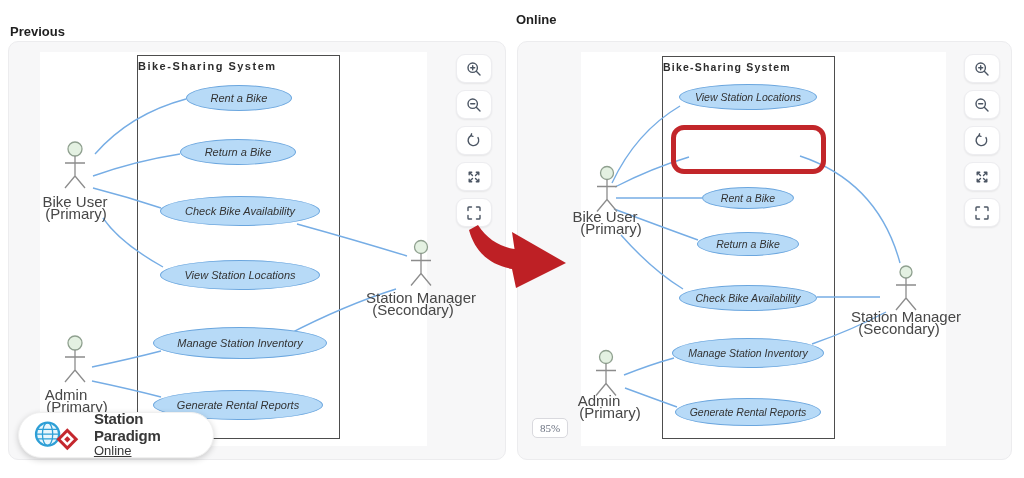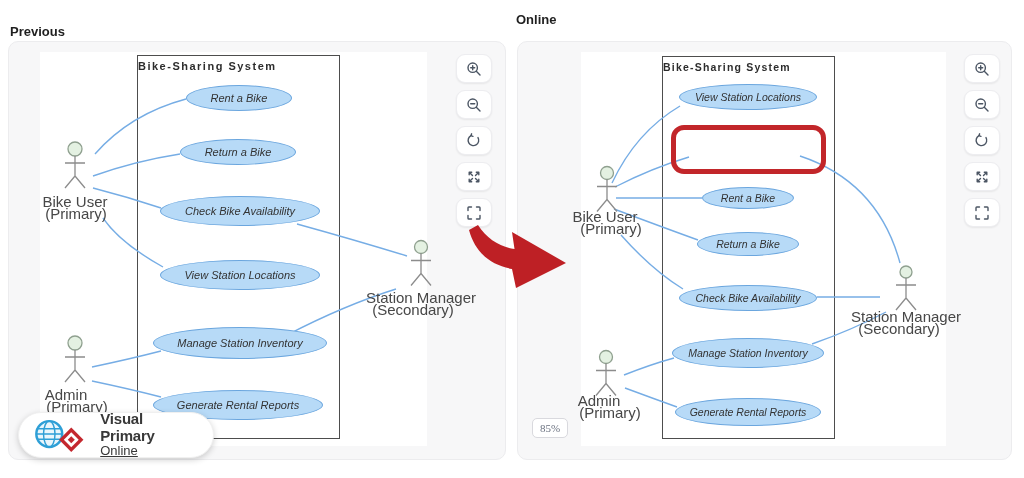--- a/index.html
+++ b/index.html
@@ -221,18 +221,18 @@
       <circle cx="17" cy="19" r="13.5" fill="#eaf6fc" stroke="#2e9fd6" stroke-width="2.6"></circle>
       <ellipse cx="17" cy="19" rx="6" ry="13.5" fill="none" stroke="#2e9fd6" stroke-width="1.5"></ellipse>
       <path d="M4.8 13.5 H29.2 M3.6 19 H30.4 M4.8 24.5 H29.2" stroke="#2e9fd6" stroke-width="1.5" fill="none"></path>
       <g transform="translate(40,25) rotate(45)">
         <rect x="-9" y="-9" width="18" height="18" fill="#c4272e"></rect>
         <rect x="-5.5" y="-5.5" width="11" height="11" fill="#ffffff"></rect>
         <rect x="-2.6" y="-2.6" width="5.2" height="5.2" fill="#c4272e"></rect>
       </g>
     </svg>
     <div class="logo-text">
-      <div class="logo-name">Visual Primary</div>
+      <div class="logo-name">Station Paradigm</div>
       <div class="logo-sub">Online</div>
     </div>
   </div>
 
 </div>
 
 </body></html>

